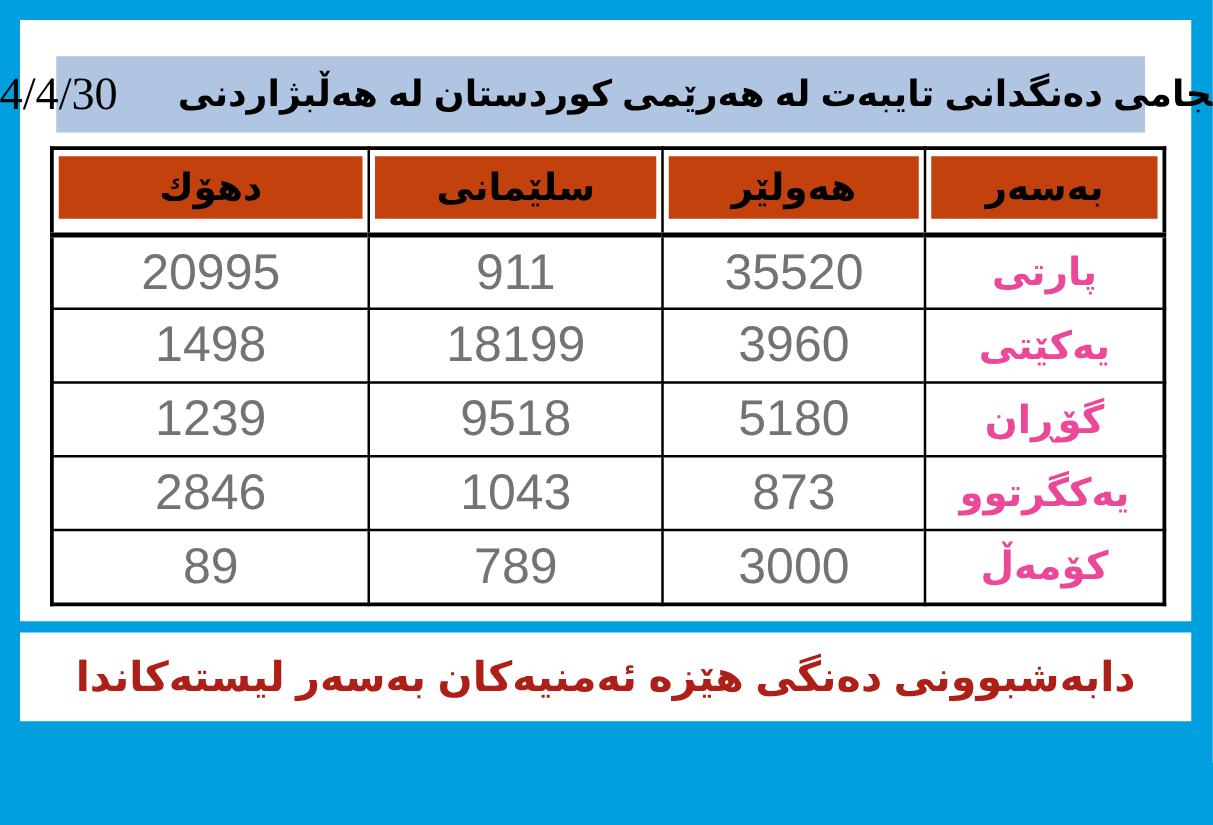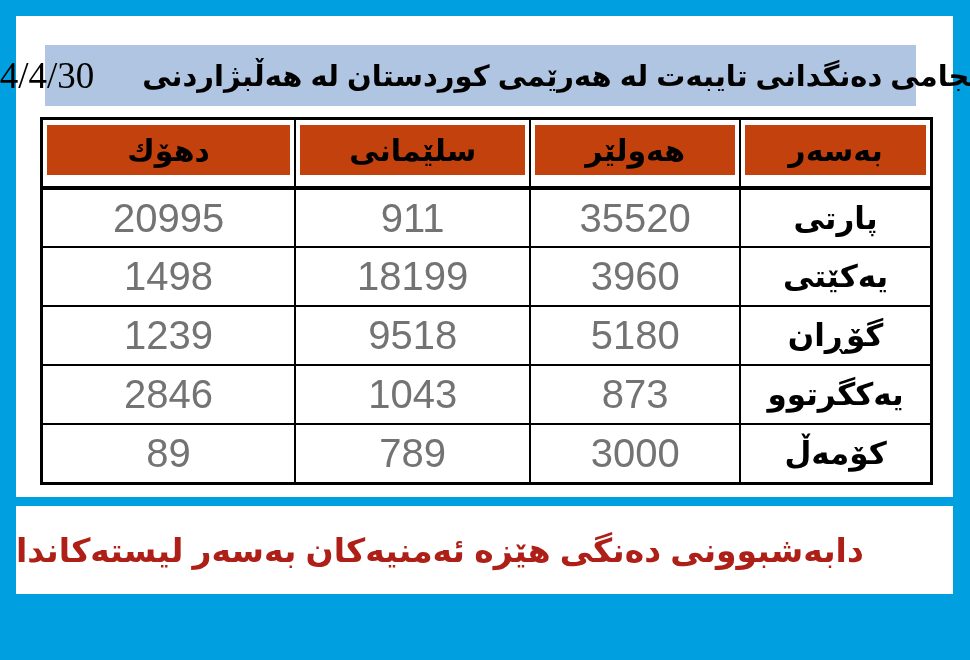--- a/index.html
+++ b/index.html
@@ -88,31 +88,32 @@
   table.results tbody tr { height: 59px; }
   td.num {
     font-size: 40px;
     font-weight: normal;
     color: #737373;
     font-family: "Liberation Sans", "DejaVu Sans", sans-serif;
   }
   td.party {
     font-weight: bold;
     font-size: 31px;
-    color: #000000;
+    color: #ec4899;
   }
 
   
   .panel-bottom {
     position: absolute;
     left: 16px; top: 506px;
-    width: 937px; height: 88px;
+    width: 937px; height: 71px;
     background: #ffffff;
     display: flex;
     align-items: center;
+    justify-content: center;
   }
   .footer-text {
     direction: rtl;
     font-weight: bold;
     font-size: 33px;
     color: #ae1f17;
     white-space: nowrap;
   }
 </style>
 </head>

